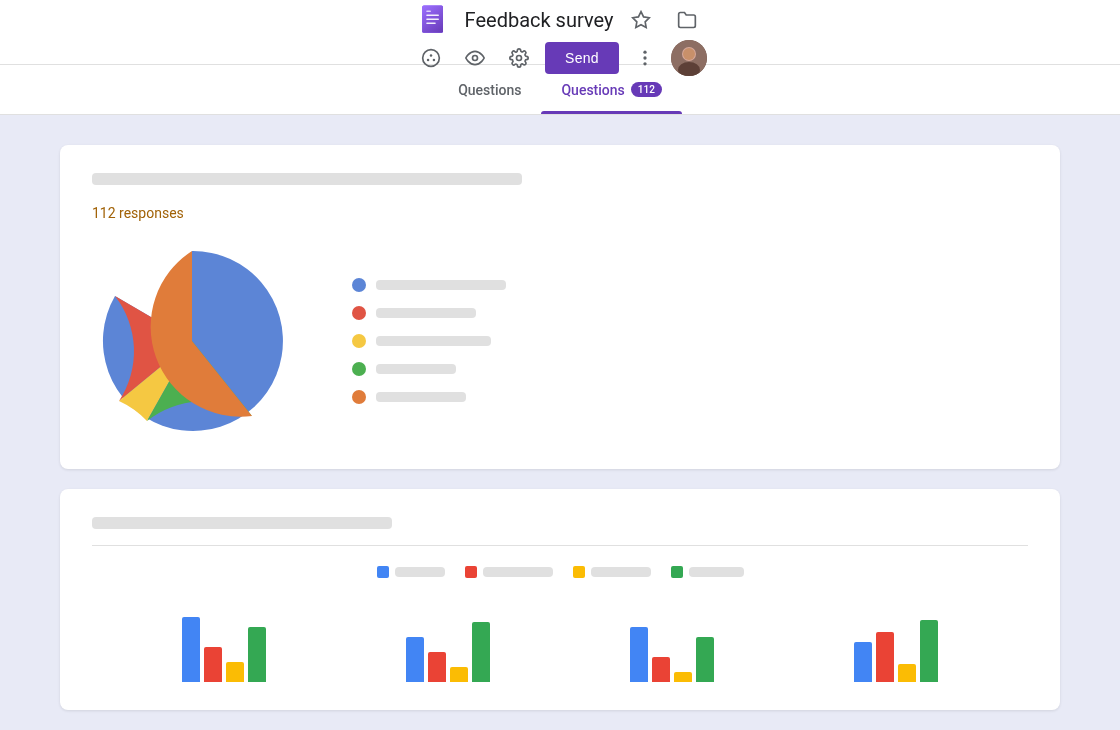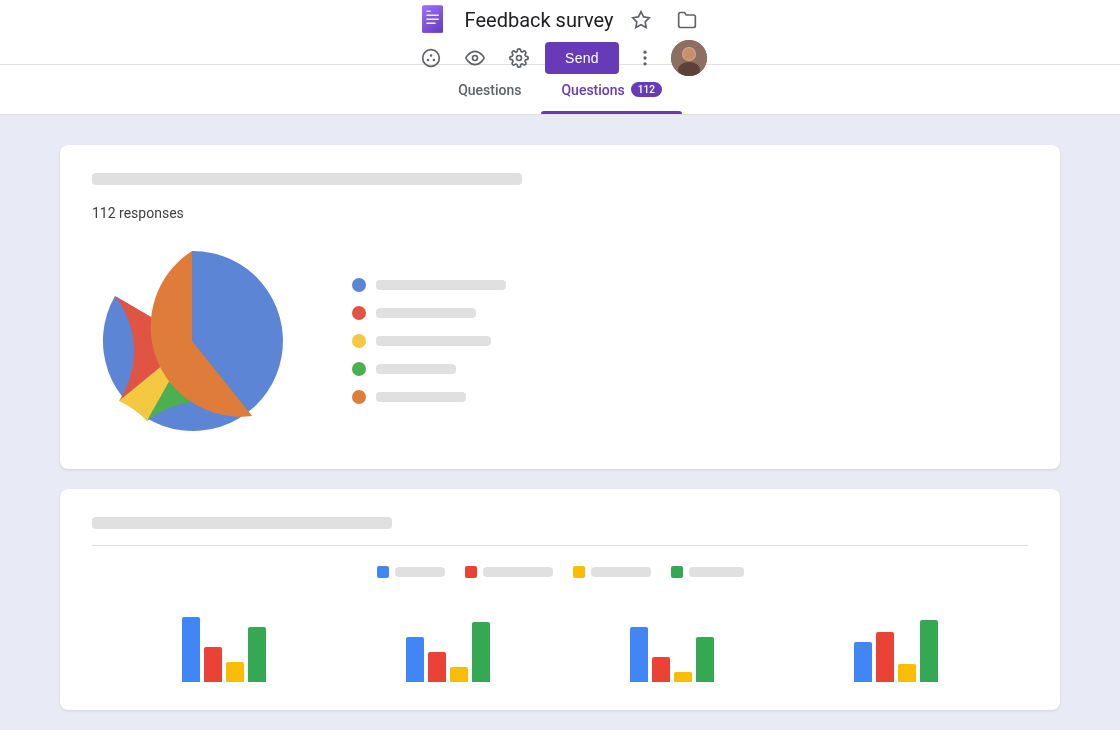--- a/index.html
+++ b/index.html
@@ -159,21 +159,21 @@
     }
 
     
     .card1-header-bar {
       width: 430px;
       height: 12px;
       margin-bottom: 20px;
     }
     .responses-count {
       font-size: 14px;
-      color: #404040;
+      color: #a16207;
       margin-bottom: 20px;
     }
     .card1-body {
       display: flex;
       align-items: center;
       gap: 60px;
     }
     .pie-container {
       position: relative;
       width: 200px;

